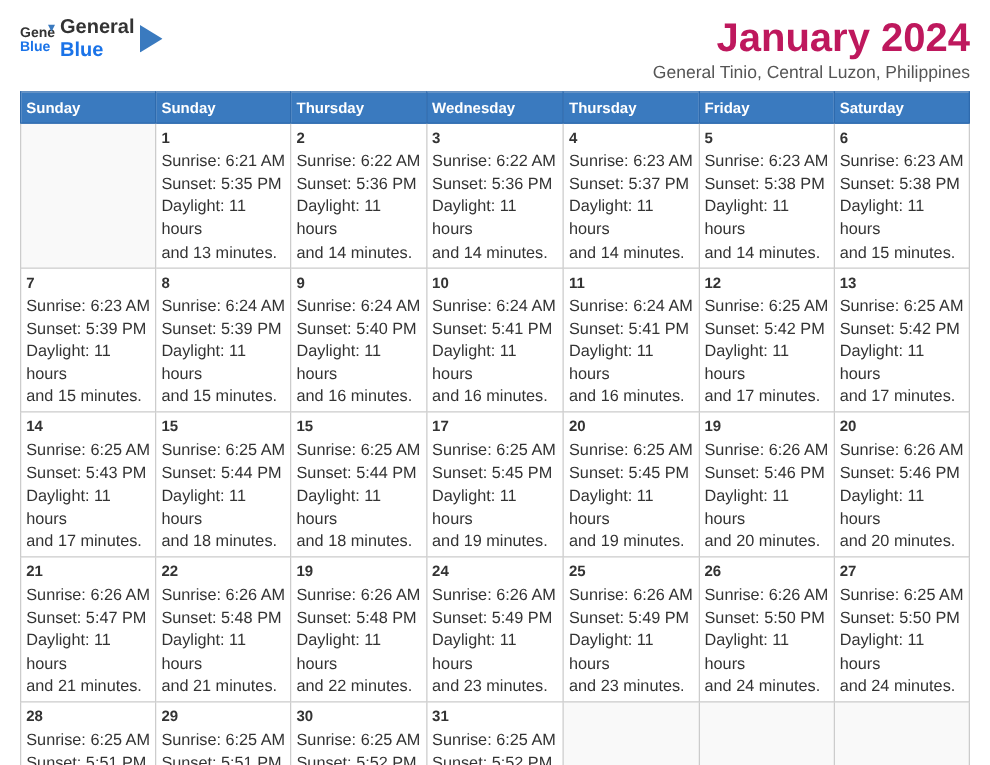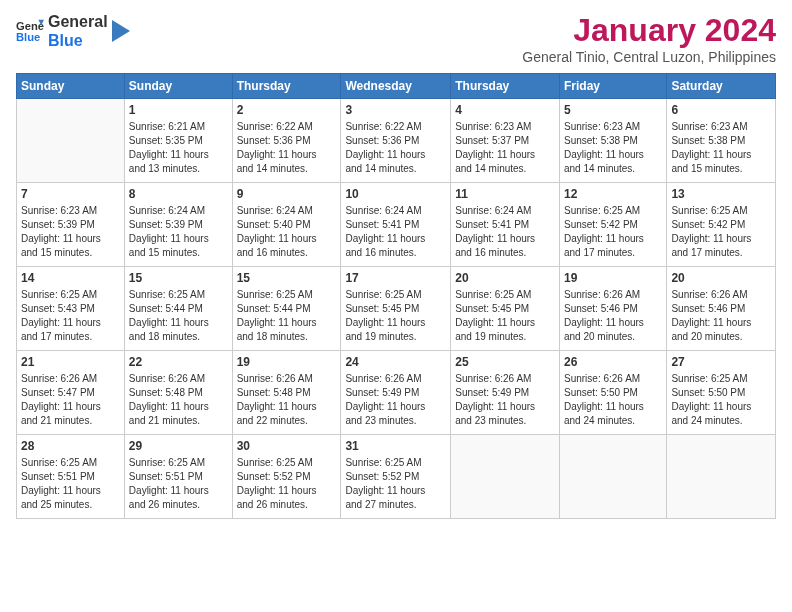--- a/index.html
+++ b/index.html
@@ -69,21 +69,21 @@
     tbody tr td.empty {
       background: #f9f9f9;
     }
     .day-num {
       font-weight: bold;
       font-size: 12px;
       display: block;
       margin-bottom: 1px;
     }
     .day-info {
-      font-size: 10px;
+      font-size: 13px;
       color: #333;
     }
   </style>
 </head>
 <body>
 
 <div class="page">
   <div class="header">
     <div class="logo">
       <svg class="logo-icon" viewBox="0 0 40 40" xmlns="http://www.w3.org/2000/svg">

